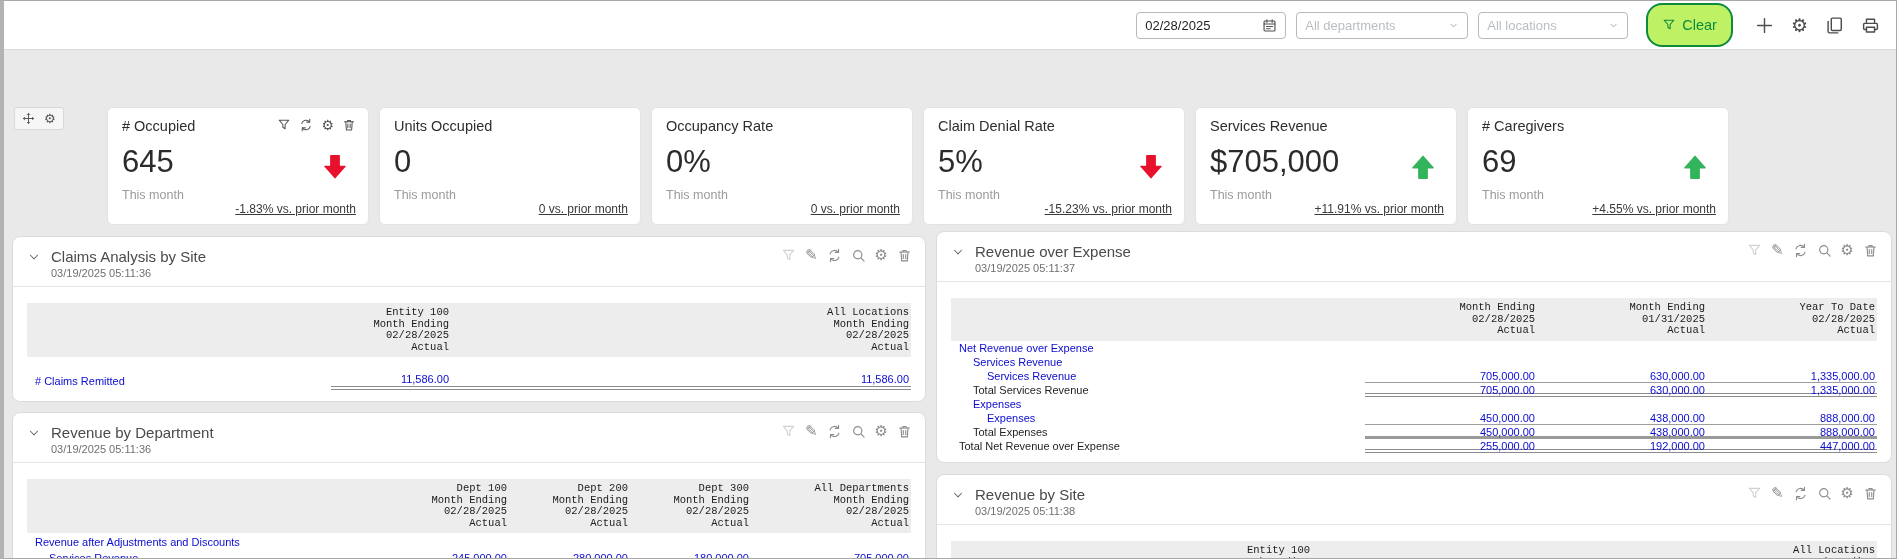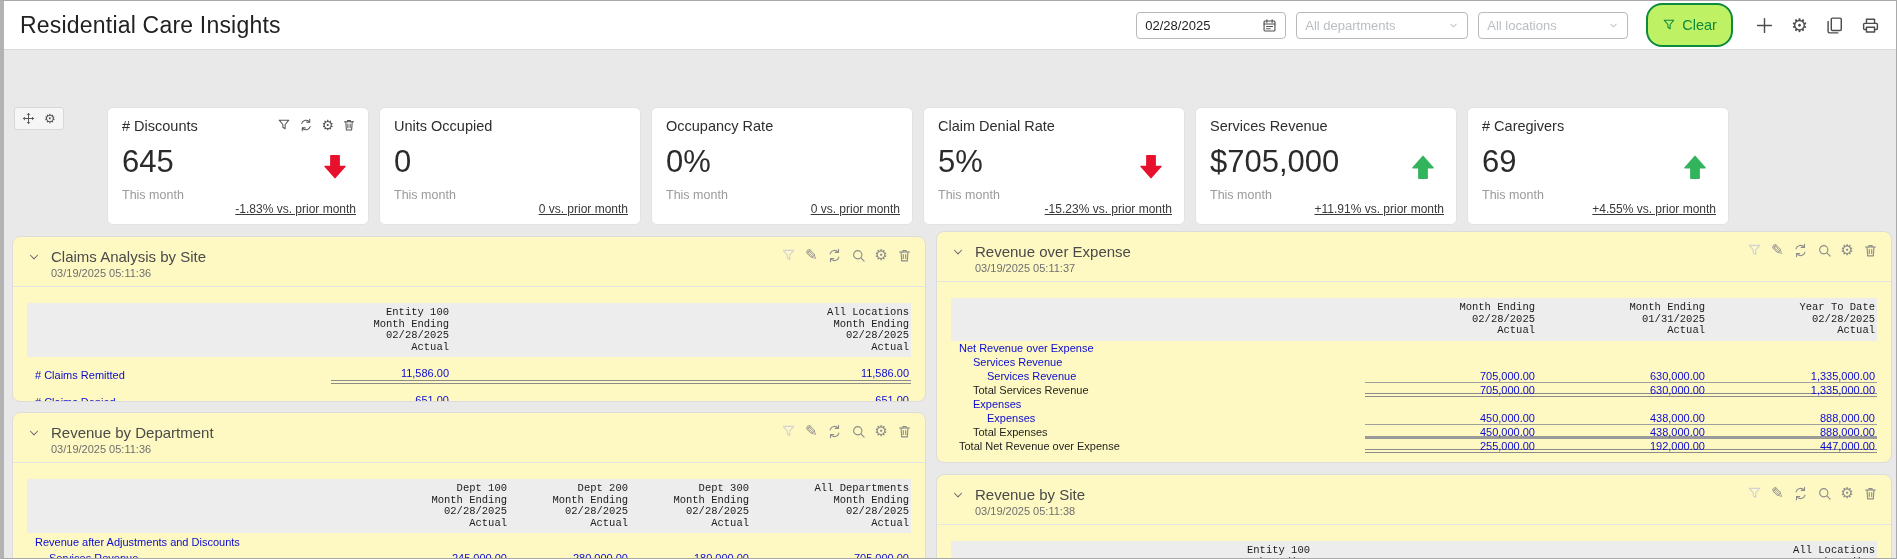--- a/index.html
+++ b/index.html
@@ -38,40 +38,40 @@
   .kpi-title{font-size:14.5px;color:#2e2e2e;}
   .kpi-icons{position:absolute;top:10px;right:12px;display:flex;gap:8px;}
   .kpi-icons .icon{font-size:14px;color:#565656;}
   .kpi-value{font-size:31px;color:#2b2b2b;margin-top:10px;}
   .kpi-period{position:absolute;left:14px;bottom:22px;font-size:12.5px;color:#9b9b9b;}
   .kpi-delta{position:absolute;right:12px;bottom:8px;font-size:12px;color:#3a3a3a;text-decoration:underline;}
   .kpi-arrow{position:absolute;right:18px;top:42px;}
   .kpi-arrow svg{width:30px;height:34px;display:block;}
   .kpi-arrow.up{color:#33b45c;} .kpi-arrow.down{color:#e8112d;}
   
-  .panel{position:absolute;background:#fef9c3;border:1px solid #dcdcdc;border-radius:8px;
+  .panel{position:absolute;background:#ffffff;border:1px solid #dcdcdc;border-radius:8px;
          box-sizing:border-box;overflow:hidden;}
   #panel-claims{left:8px;top:186px;width:914px;height:166px;}
   #panel-dept  {left:8px;top:362px;width:914px;height:191px;}
   #panel-roe   {left:932px;top:181px;width:956px;height:232px;}
   #panel-site  {left:932px;top:424px;width:956px;height:200px;}
   .panel-header{position:relative;padding:11px 14px 7px;border-bottom:1px solid #e5e5e5;}
   .panel-title-row{display:flex;align-items:center;gap:10px;}
   .panel-title-row .icon{color:#6d6d6d;font-size:14px;}
   .panel-title{font-size:15px;color:#4a4a4a;}
   .panel-timestamp{font-size:11px;color:#6f6f6f;padding-left:24px;margin-top:2px;}
   .panel-icons{position:absolute;right:13px;top:11px;display:flex;gap:9px;}
   .panel-icons .icon{font-size:15px;color:#8c8c8c;}
   .panel-icons .icon.faded{color:#d2d2d2;}
   .panel-body{padding:4px 14px 0;}
   .tbl-header{display:flex;background:#ededed;margin-top:12px;padding:4px 0;}
   .tbl-header .spacer{flex:1;}
   .tbl-header .col{font-size:10.5px;line-height:11.5px;color:#1b1b1b;text-align:right;font-family:Liberation Mono, monospace;}
   .tbl-row{display:flex;align-items:center;height:15px;margin-top:3px;font-size:11px;}
-  #panel-claims .tbl-row{height:19px;margin-top:8px;justify-content:space-between;}
+  #panel-claims .tbl-row{height:19px;margin-top:14px;justify-content:space-between;}
   #panel-roe .tbl-row{height:13px;margin-top:1px;}
   #panel-dept .tbl-row{height:14px;margin-top:2px;}
   .tbl-row.gap-before{margin-top:7px;}
   .row-label{flex:1;white-space:nowrap;overflow:hidden;}
   .row-label.blue{color:#0b0bd0;} .row-label.black{color:#1f1f1f;}
   .row-label.ind0{padding-left:8px;} .row-label.ind1{padding-left:22px;} .row-label.ind2{padding-left:36px;}
   .values{display:grid;align-self:stretch;align-items:center;}
   .values .val,.values .col{text-align:right;padding-right:2px;}
   .values .val{color:#0b0bd0;}
   #panel-claims .values{width:580px;grid-template-columns:120px 460px;}
@@ -85,21 +85,20 @@
   .icon{display:inline-flex;align-items:center;justify-content:center;line-height:1;}
   .icon svg{width:1em;height:1em;display:block;}
   .uicon{font-family:"DejaVu Sans",sans-serif;font-size:1em;line-height:1;}
 </style>
 </head>
 <body>
 
 <div class="frame">
 
   <div class="header">
-    <div class="page-title">Residential Care Insights</div>
     <div class="header-controls">
       <div class="inputbox datebox">
         <span>02/28/2025</span>
         <span class="icon">
             <svg width="1em" height="1em" viewBox="0 0 16 16" fill="none" stroke="currentColor" stroke-width="1.2" stroke-linecap="round" stroke-linejoin="round">
               <rect x="2.2" y="3.2" width="11.6" height="10.6" rx="1"></rect>
               <path d="M2.2 6.4h11.6M5.2 1.8v2.8M10.8 1.8v2.8"></path>
               <path d="M4.8 9h1.6M7.2 9h1.6M9.6 9h1.6M4.8 11.4h1.6M7.2 11.4h1.6"></path>
             </svg>
           </span>
@@ -162,21 +161,21 @@
             <path d="M6.5 3.2 8 1.7l1.5 1.5M6.5 12.8 8 14.3l1.5-1.5M3.2 6.5 1.7 8l1.5 1.5M12.8 6.5 14.3 8l-1.5 1.5"></path>
           </svg>
         </span>
       <span class="icon">
           <span class="uicon">⚙</span>
         </span>
     </div>
 
     <div class="kpi-row" id="kpi-row">
         <div class="kpi-card">
-          <div class="kpi-title"># Discounts</div>
+          <div class="kpi-title"># Occupied</div>
           <div class="kpi-icons">
             <span class="icon">
               <svg width="1em" height="1em" viewBox="0 0 16 16" fill="none" stroke="currentColor" stroke-width="1.2" stroke-linecap="round" stroke-linejoin="round">
                 <path d="M2.5 2.5h11L9.3 7.4v4.9L6.7 10.6V7.4Z"></path>
               </svg>
             </span>
             <span class="icon">
               <svg width="1em" height="1em" viewBox="0 0 16 16" fill="none" stroke="currentColor" stroke-width="1.2" stroke-linecap="round" stroke-linejoin="round">
                 <path d="M3.2 6.2A5 5 0 0 1 12 4.5"></path>
                 <polyline points="12.3 1.4 12.2 4.8 8.8 4.7"></polyline>

